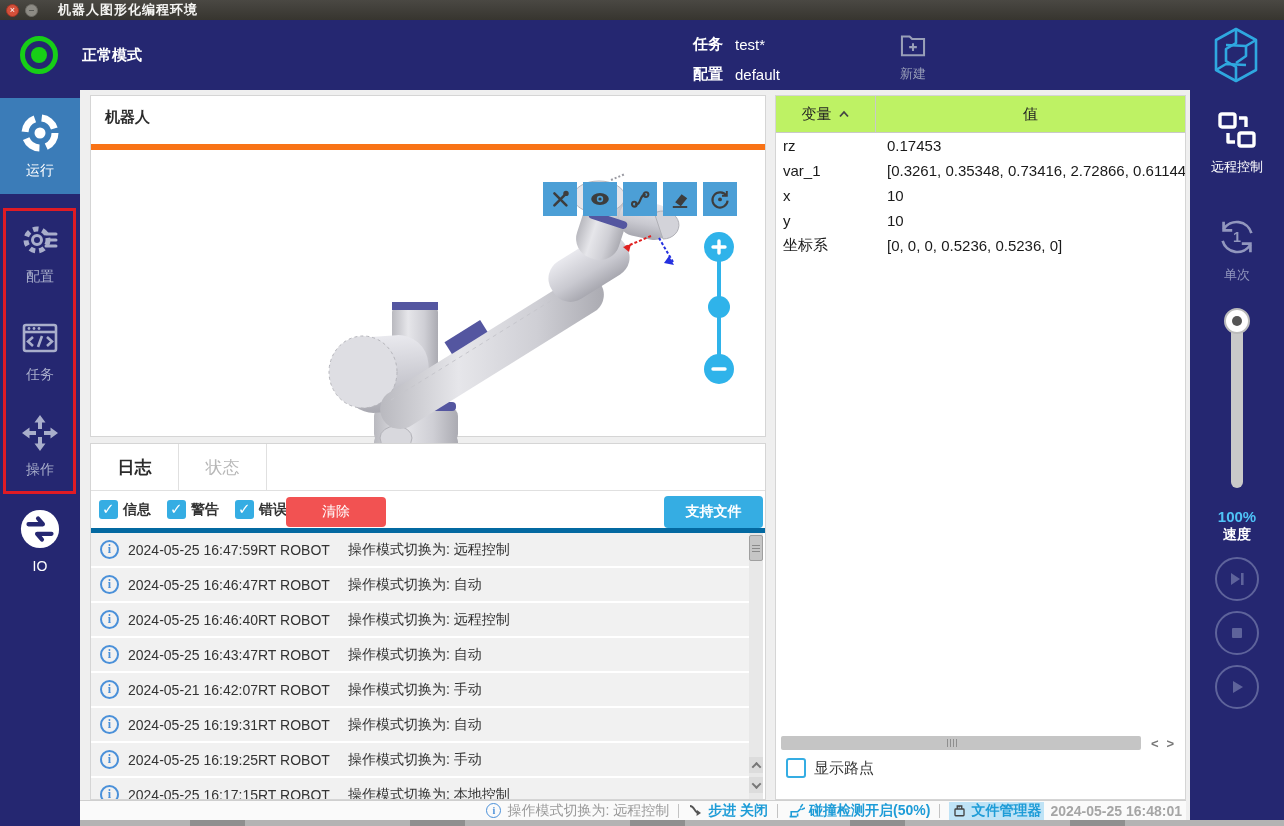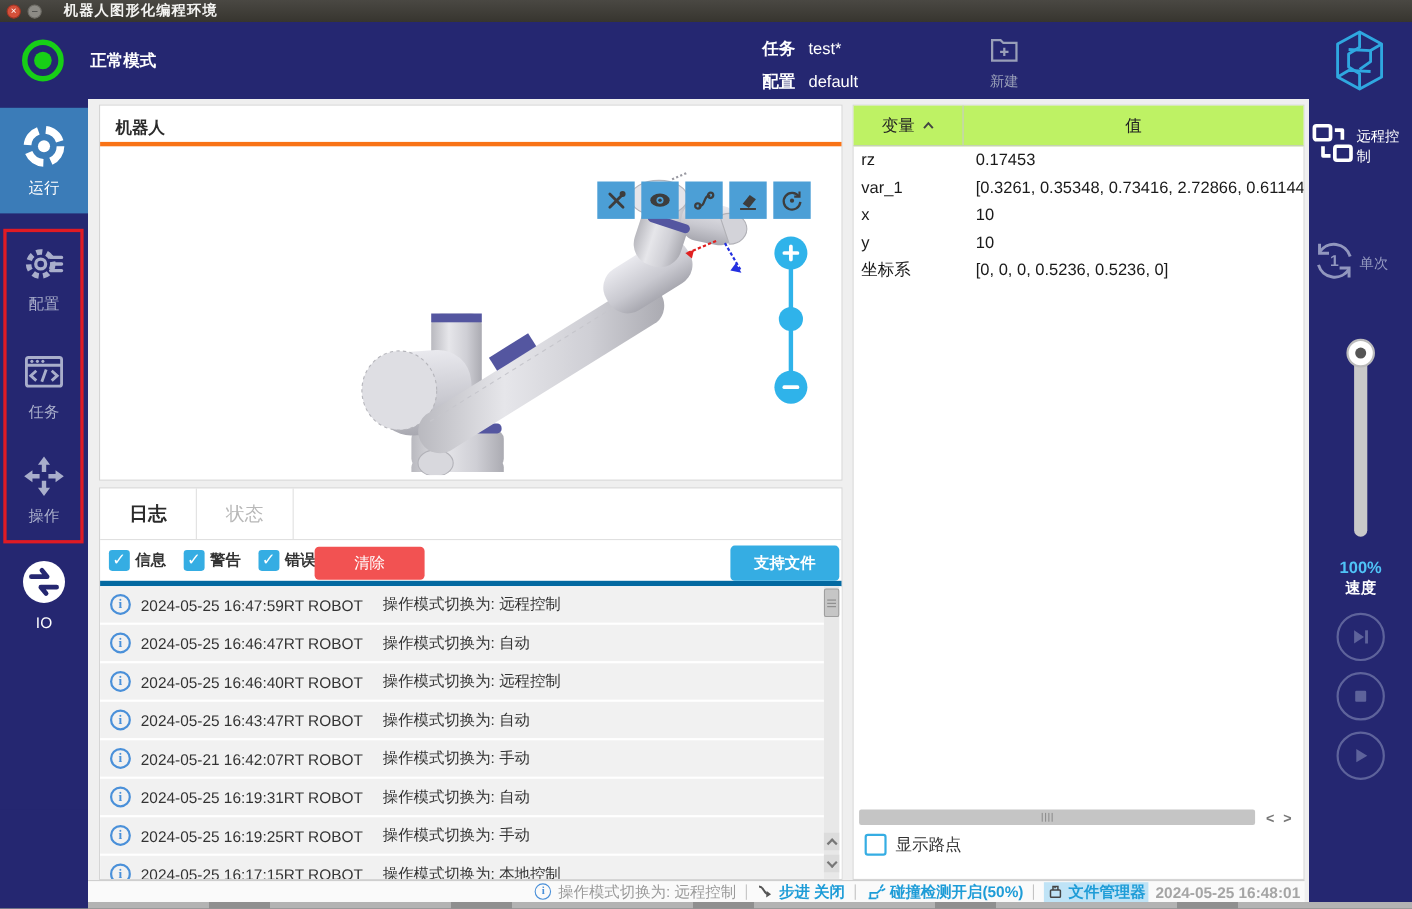--- a/index.html
+++ b/index.html
@@ -44,22 +44,22 @@
     border:3px solid #e01b24; pointer-events:none; }
   .badge { position:absolute; left:8px; top:698px; width:64px; height:30px; border:1px solid #ccd2ec;
     border-radius:4px; display:flex; align-items:center; justify-content:center;
     color:#82de52; font-size:16px; }
 
   
   .card { position:absolute; background:#fff; border:1px solid #d5d5d5; }
 
   
   .robot-card { left:90px; top:95px; width:676px; height:342px; }
-  .robot-title { height:37px; line-height:41px; padding-left:14px; font-size:15px; font-weight:bold;
-    color:#2b2b2b; border-bottom:4px solid #f97316; }
+  .robot-title { height:54px; line-height:41px; padding-left:14px; font-size:15px; font-weight:bold;
+    color:#2b2b2b; border-bottom:6px solid #f97316; }
   .robot-view { position:relative; width:100%; height:299px; overflow:hidden; }
   .rv-toolbar { position:absolute; top:32px; right:28px; display:flex; gap:6px; }
   .rv-btn { width:34px; height:34px; background:#4c9fd6; display:flex; align-items:center;
     justify-content:center; cursor:pointer; }
   .rv-btn svg { width:24px; height:24px; }
   .zoomctl { position:absolute; right:30px; top:82px; width:32px; height:152px; }
   .zoomctl .track { position:absolute; left:14px; top:14px; width:4px; height:124px; background:#2fb3ea; }
   .zc-btn { position:absolute; left:1px; width:30px; height:30px; border-radius:50%; background:#2fb3ea;
     display:flex; align-items:center; justify-content:center; cursor:pointer; }
   .zc-plus { top:0; } .zc-minus { top:122px; }
@@ -118,21 +118,21 @@
     position:relative; }
   .htrack .grip { position:absolute; left:46%; top:3px; display:flex; gap:2px; }
   .htrack .grip i { width:1px; height:8px; background:#8f8f8f; }
   .harrows { margin-left:10px; display:flex; gap:8px; color:#777; font-size:13px; font-weight:bold; }
   .waypt { position:absolute; left:10px; top:662px; display:flex; align-items:center; cursor:pointer; }
   .waypt .box { width:20px; height:20px; border:2px solid #35ade3; border-radius:3px; background:#fff; }
   .waypt .cap { font-size:15px; color:#333; margin-left:8px; }
 
   
   .rsb { position:absolute; left:1190px; top:90px; width:94px; height:730px; background:#252771; }
-  .rsb-item { position:absolute; left:0; width:94px; display:flex; flex-direction:row; align-items:center; cursor:pointer; }
+  .rsb-item { position:absolute; left:0; width:94px; display:flex; flex-direction:column; align-items:center; cursor:pointer; }
   .rsb-remote { top:18px; color:#fff; }
   .rsb-single { top:124px; color:#9297be; }
   .rsb-item .cap { font-size:13px; margin-top:6px; }
   .speed-slider { position:absolute; left:0; top:216px; width:94px; height:190px; }
   .ss-track { position:absolute; left:41px; top:12px; width:12px; height:170px; background:#c9c9c9; border-radius:6px; }
   .ss-handle { position:absolute; left:34px; top:2px; width:26px; height:26px; border-radius:50%;
     background:#fff; border:2px solid #bbb; display:flex; align-items:center; justify-content:center; cursor:pointer; }
   .ss-handle .d { width:10px; height:10px; border-radius:50%; background:#555; }
   .speed-val { position:absolute; left:0; top:418px; width:94px; text-align:center; color:#4fc3f7;
     font-weight:bold; font-size:15px; }

